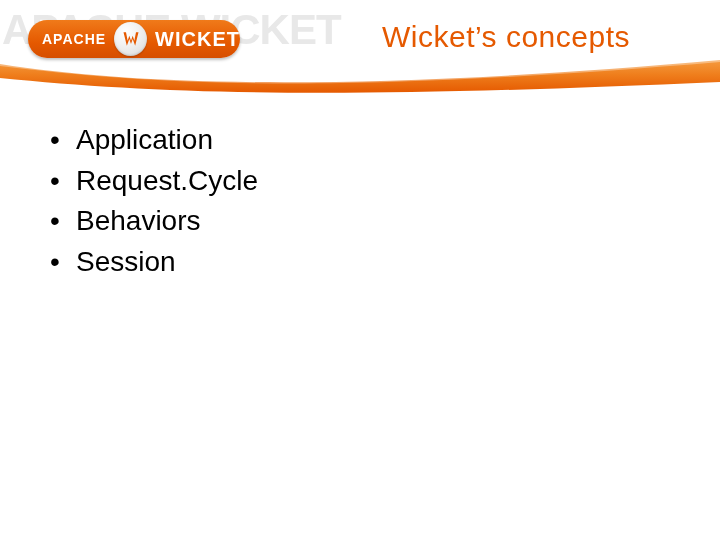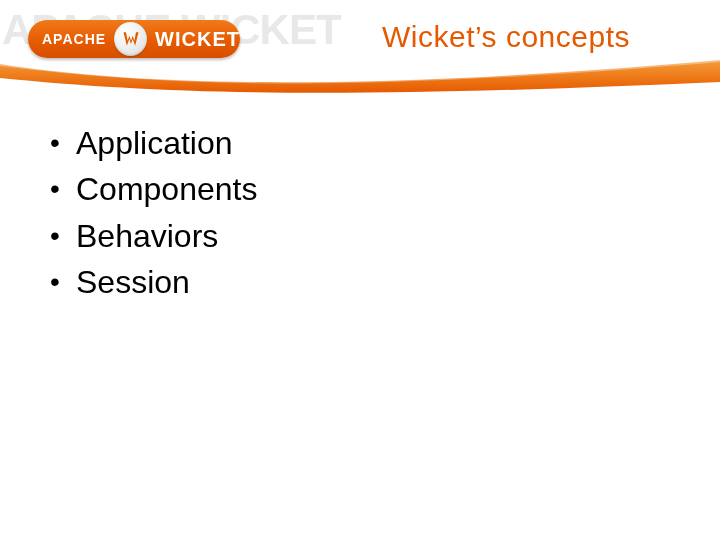--- a/index.html
+++ b/index.html
@@ -90,21 +90,21 @@
   .swoosh svg { width: 720px; height: 38px; display: block; }
 
   
   .body {
     position: absolute;
     left: 50px;
     top: 120px;
   }
   .body ul { list-style: none; }
   .body li {
-    font-size: 32px;
+    font-size: 28px;
     color: #000;
     line-height: 1.45;
     display: flex;
     align-items: center;
   }
   .body li::before {
     content: "•";
     color: #000;
     font-size: 28px;
     display: inline-block;
@@ -148,21 +148,21 @@
     </div>
 
   </div>
 
   <div class="body">
     <ul>
       <li>
           <span>Application</span>
         </li>
       <li>
-          <span>Components</span>
+          <span>Request.Cycle</span>
         </li>
       <li>
           <span>Behaviors</span>
         </li>
       <li>
           <span>Session</span>
         </li>
     </ul>
   </div>
 

